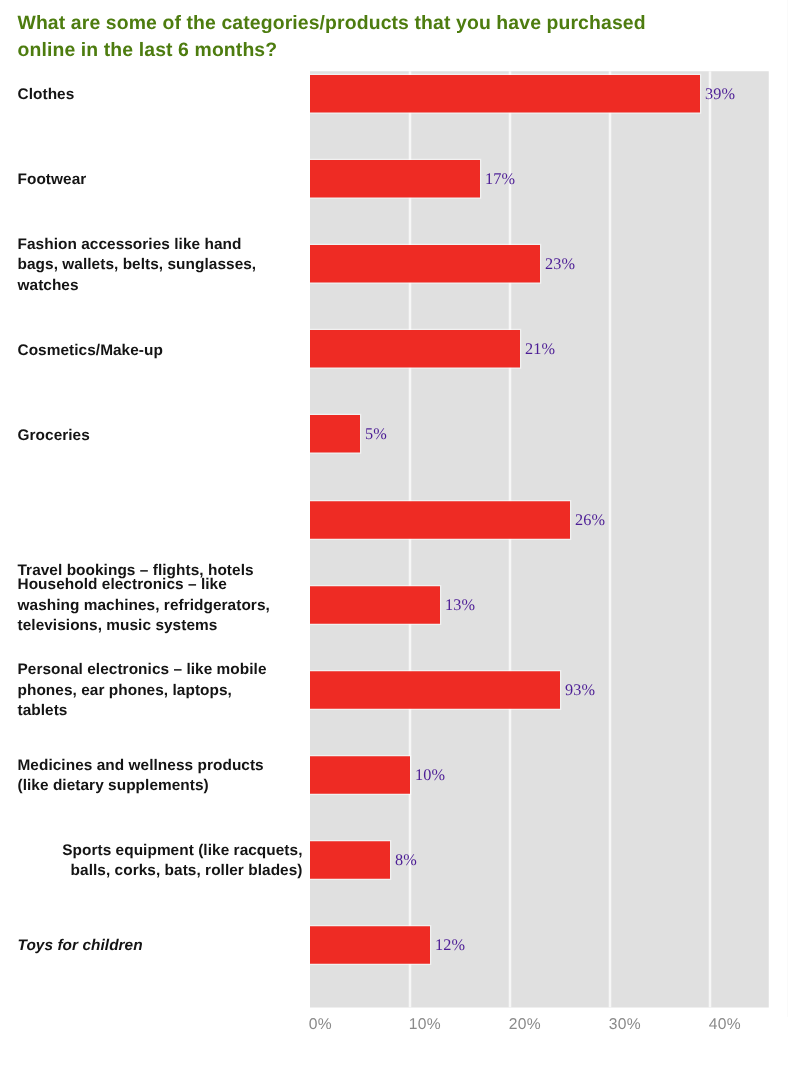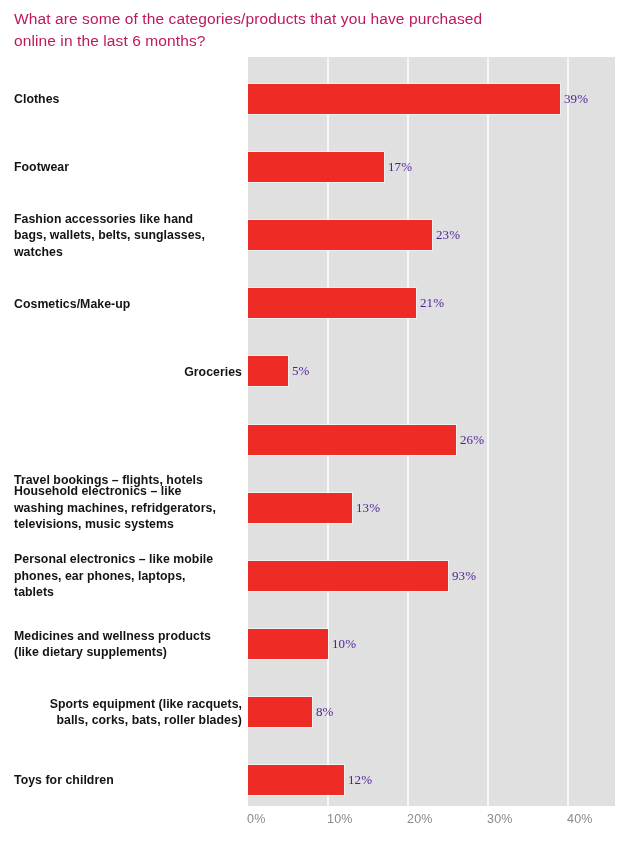--- a/index.html
+++ b/index.html
@@ -15,40 +15,40 @@
     width: 630px; height: 855px;
     overflow: hidden;
     background: #ffffff;
   }
   #chart-title {
     position: absolute;
     left: 14px; top: 8px;
     width: 600px;
     font-size: 15.5px;
     line-height: 22px;
-    color: #be185d;
-    font-weight: 400;
+    color: #4d7c0f;
+    font-weight: 700;
     letter-spacing: 0.1px;
     white-space: pre-line;
   }
   #plot-area {
     position: absolute;
     left: 248px; top: 57px;
     width: 367px; height: 749px;
     background: #e0e0e0;
   }
   .gridline {
     position: absolute;
     top: 0; bottom: 0;
     width: 2px;
     background: #f7f7f7;
   }
   #rows-layer {
     position: absolute;
-    left: 0; top: 65px;
+    left: 0; top: 41px;
     width: 510px; height: 749px;
   }
   .row {
     position: absolute;
     left: 0;
     width: 630px;
   }
   .cat-label {
     position: absolute;
     left: 14px;
@@ -122,21 +122,21 @@
 watches</div>
         <div class="bar" style="top: 155.227px; width: 184px; background: rgb(238, 43, 36);"></div>
         <div class="bar-value" style="top: 155.227px; left: 436px;">23%</div>
       </div>
       <div class="row">
         <div class="cat-label" style="top: 230.568px;">Cosmetics/Make-up</div>
         <div class="bar" style="top: 223.318px; width: 168px; background: rgb(238, 43, 36);"></div>
         <div class="bar-value" style="top: 223.318px; left: 420px;">21%</div>
       </div>
       <div class="row">
-        <div class="cat-label" style="top: 298.659px; text-align: right;">Groceries</div>
+        <div class="cat-label" style="top: 298.659px;">Groceries</div>
         <div class="bar" style="top: 291.409px; width: 40px; background: rgb(238, 43, 36);"></div>
         <div class="bar-value" style="top: 291.409px; left: 292px;">5%</div>
       </div>
       <div class="row">
         <div class="cat-label" style="top: 366.75px; margin-top: 40px;">Travel bookings – flights, hotels</div>
         <div class="bar" style="top: 359.5px; width: 208px; background: rgb(238, 43, 36);"></div>
         <div class="bar-value" style="top: 359.5px; left: 460px;">26%</div>
       </div>
       <div class="row">
         <div class="cat-label" style="top: 418.341px;">Household electronics – like
@@ -158,21 +158,21 @@
         <div class="bar" style="top: 563.773px; width: 80px; background: rgb(238, 43, 36);"></div>
         <div class="bar-value" style="top: 563.773px; left: 332px;">10%</div>
       </div>
       <div class="row">
         <div class="cat-label" style="top: 630.864px; text-align: right;">Sports equipment (like racquets,
 balls, corks, bats, roller blades)</div>
         <div class="bar" style="top: 631.864px; width: 64px; background: rgb(238, 43, 36);"></div>
         <div class="bar-value" style="top: 631.864px; left: 316px;">8%</div>
       </div>
       <div class="row">
-        <div class="cat-label" style="top: 707.205px;">Toys for children</div>
+        <div class="cat-label" style="top: 707.205px; font-style: italic;">Toys for children</div>
         <div class="bar" style="top: 699.955px; width: 96px; background: rgb(238, 43, 36);"></div>
         <div class="bar-value" style="top: 699.955px; left: 348px;">12%</div>
       </div>
     </div>
 
   <div id="x-axis">
       <div class="x-tick" style="left: 247px;">0%</div>
       <div class="x-tick" style="left: 327px;">10%</div>
       <div class="x-tick" style="left: 407px;">20%</div>
       <div class="x-tick" style="left: 487px;">30%</div>

